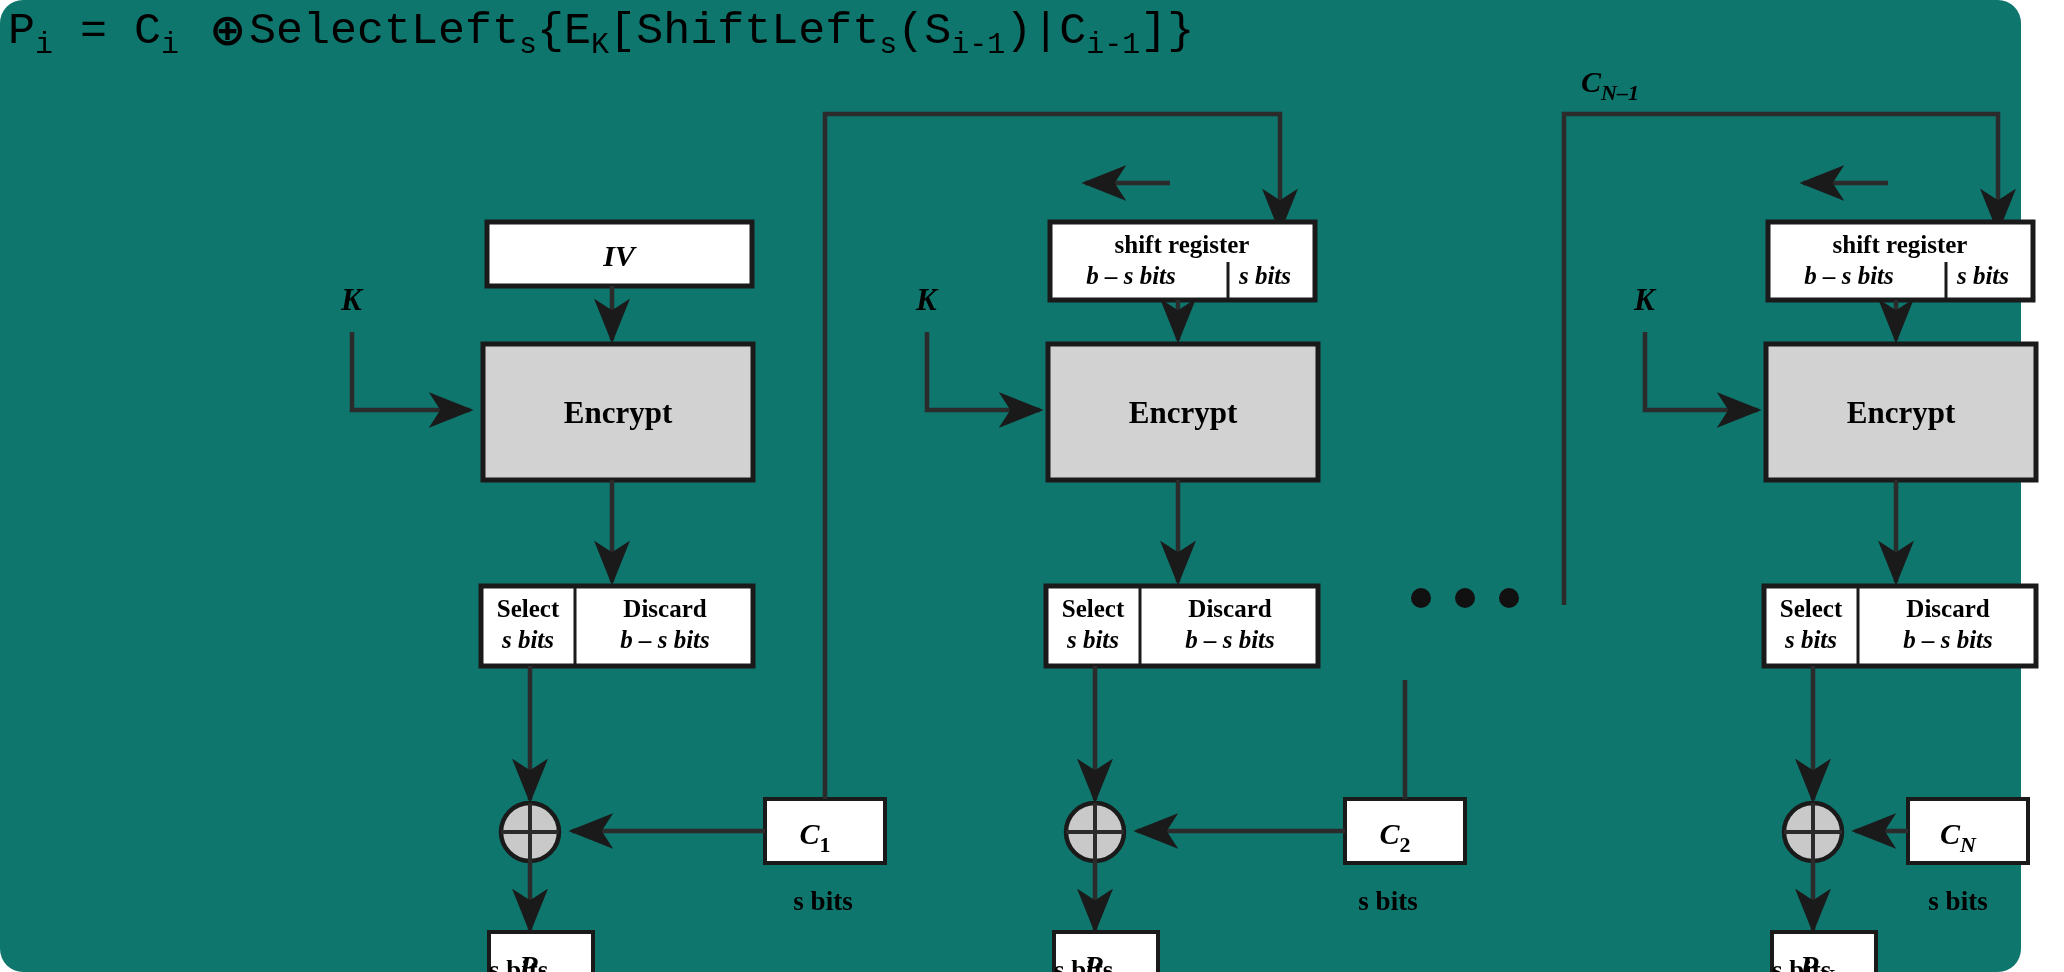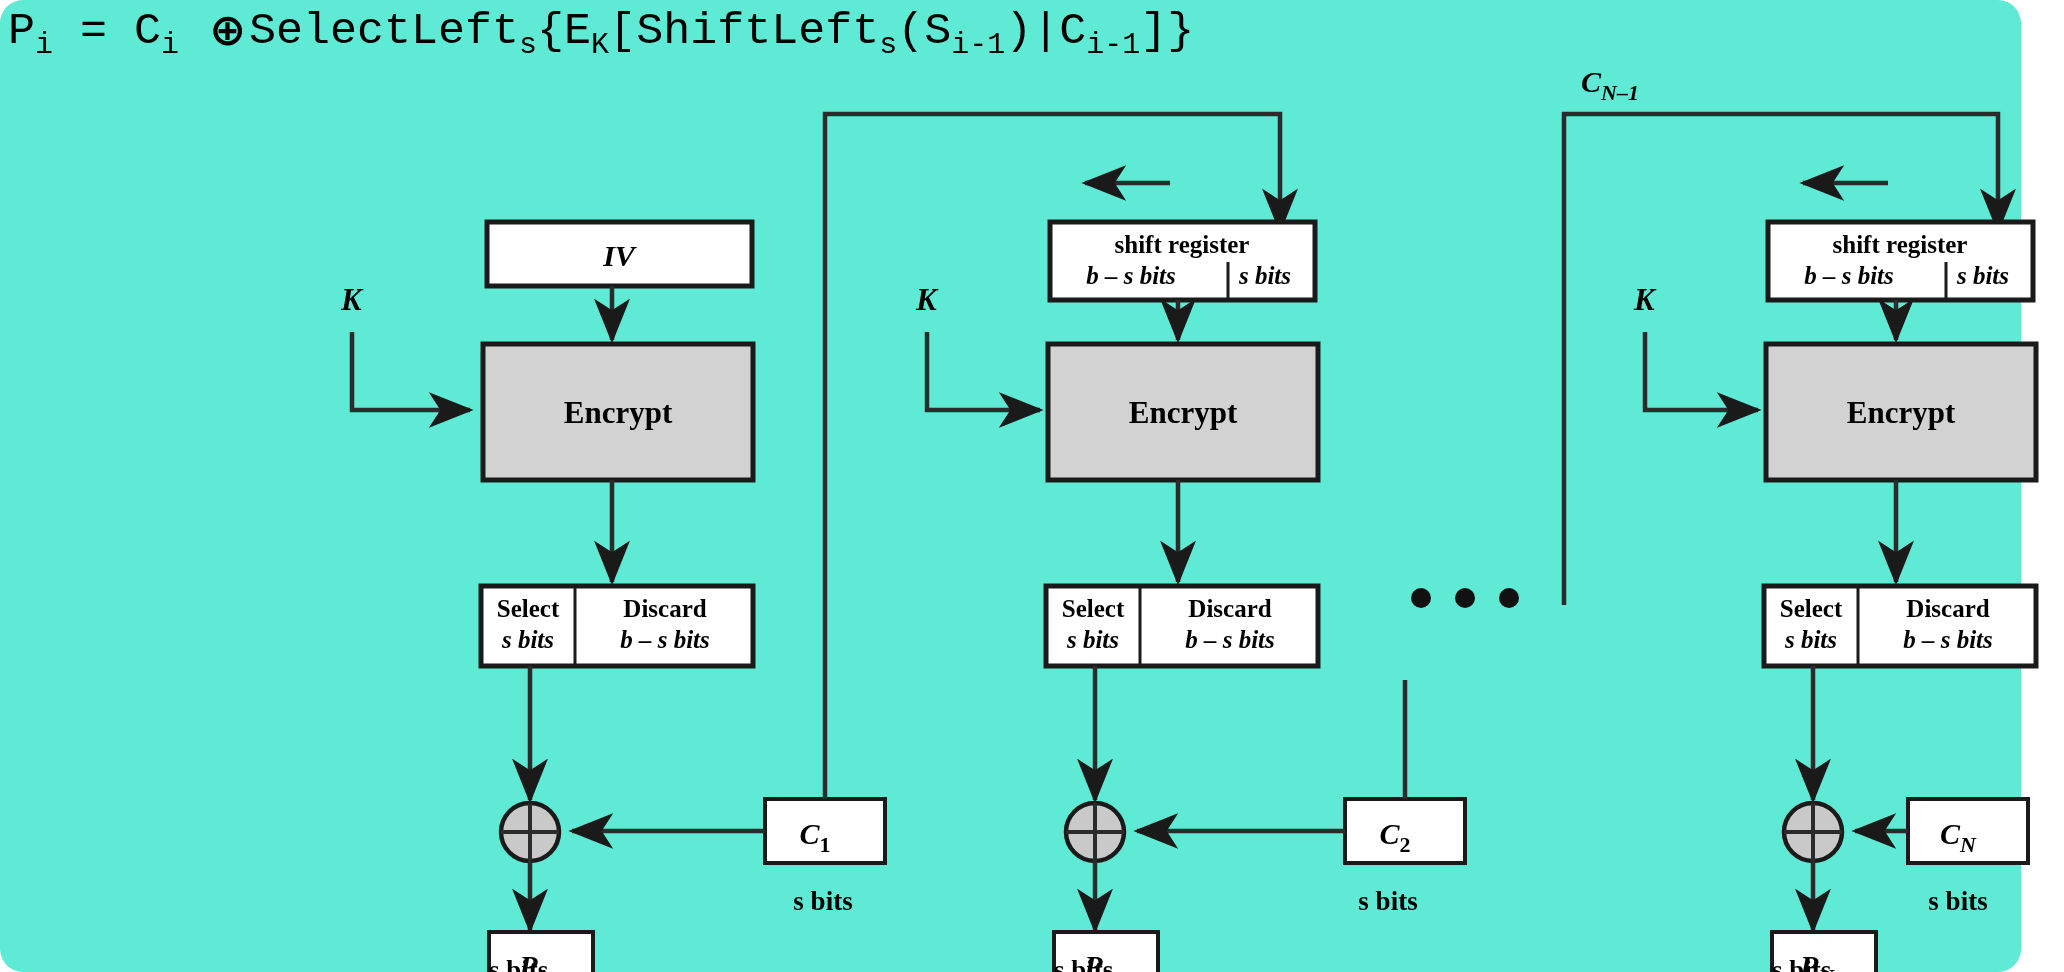--- a/index.html
+++ b/index.html
@@ -1,21 +1,21 @@
 <!DOCTYPE html>
 <html><head>
 <meta charset="utf-8">
 <style>
   html,body{margin:0;padding:0;background:#ffffff;}
   body{
     width:2064px;height:972px;overflow:hidden;
     font-family:"Liberation Serif", serif;
     -webkit-font-smoothing:antialiased;
   }
-  #page{position:relative;width:2021px;height:972px;background:#5eead4;border-radius:23px;}
+  #page{position:relative;width:2021px;height:972px;background:#0f766e;border-radius:23px;}
 
   
   #formula{
     position:absolute;left:8px;top:2px;
     font-family:"Liberation Mono","DejaVu Sans Mono",monospace;
     font-size:45px;line-height:56px;
     color:#000;white-space:nowrap;letter-spacing:0px;
   }
   #formula .sub{font-size:30px;vertical-align:-0.32em;letter-spacing:0;}
   #formula .xor{

